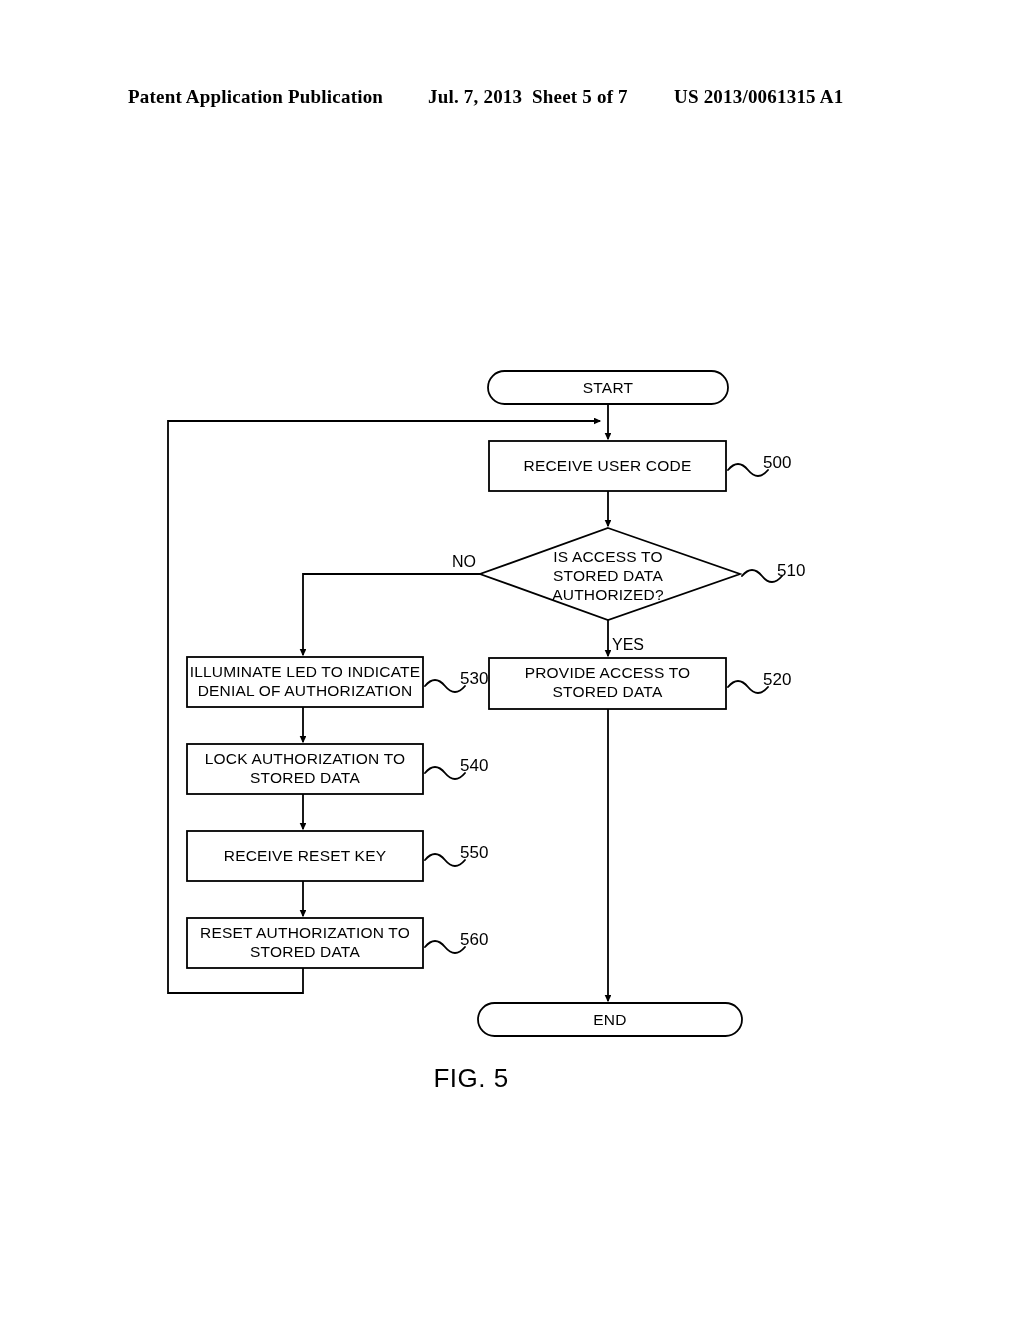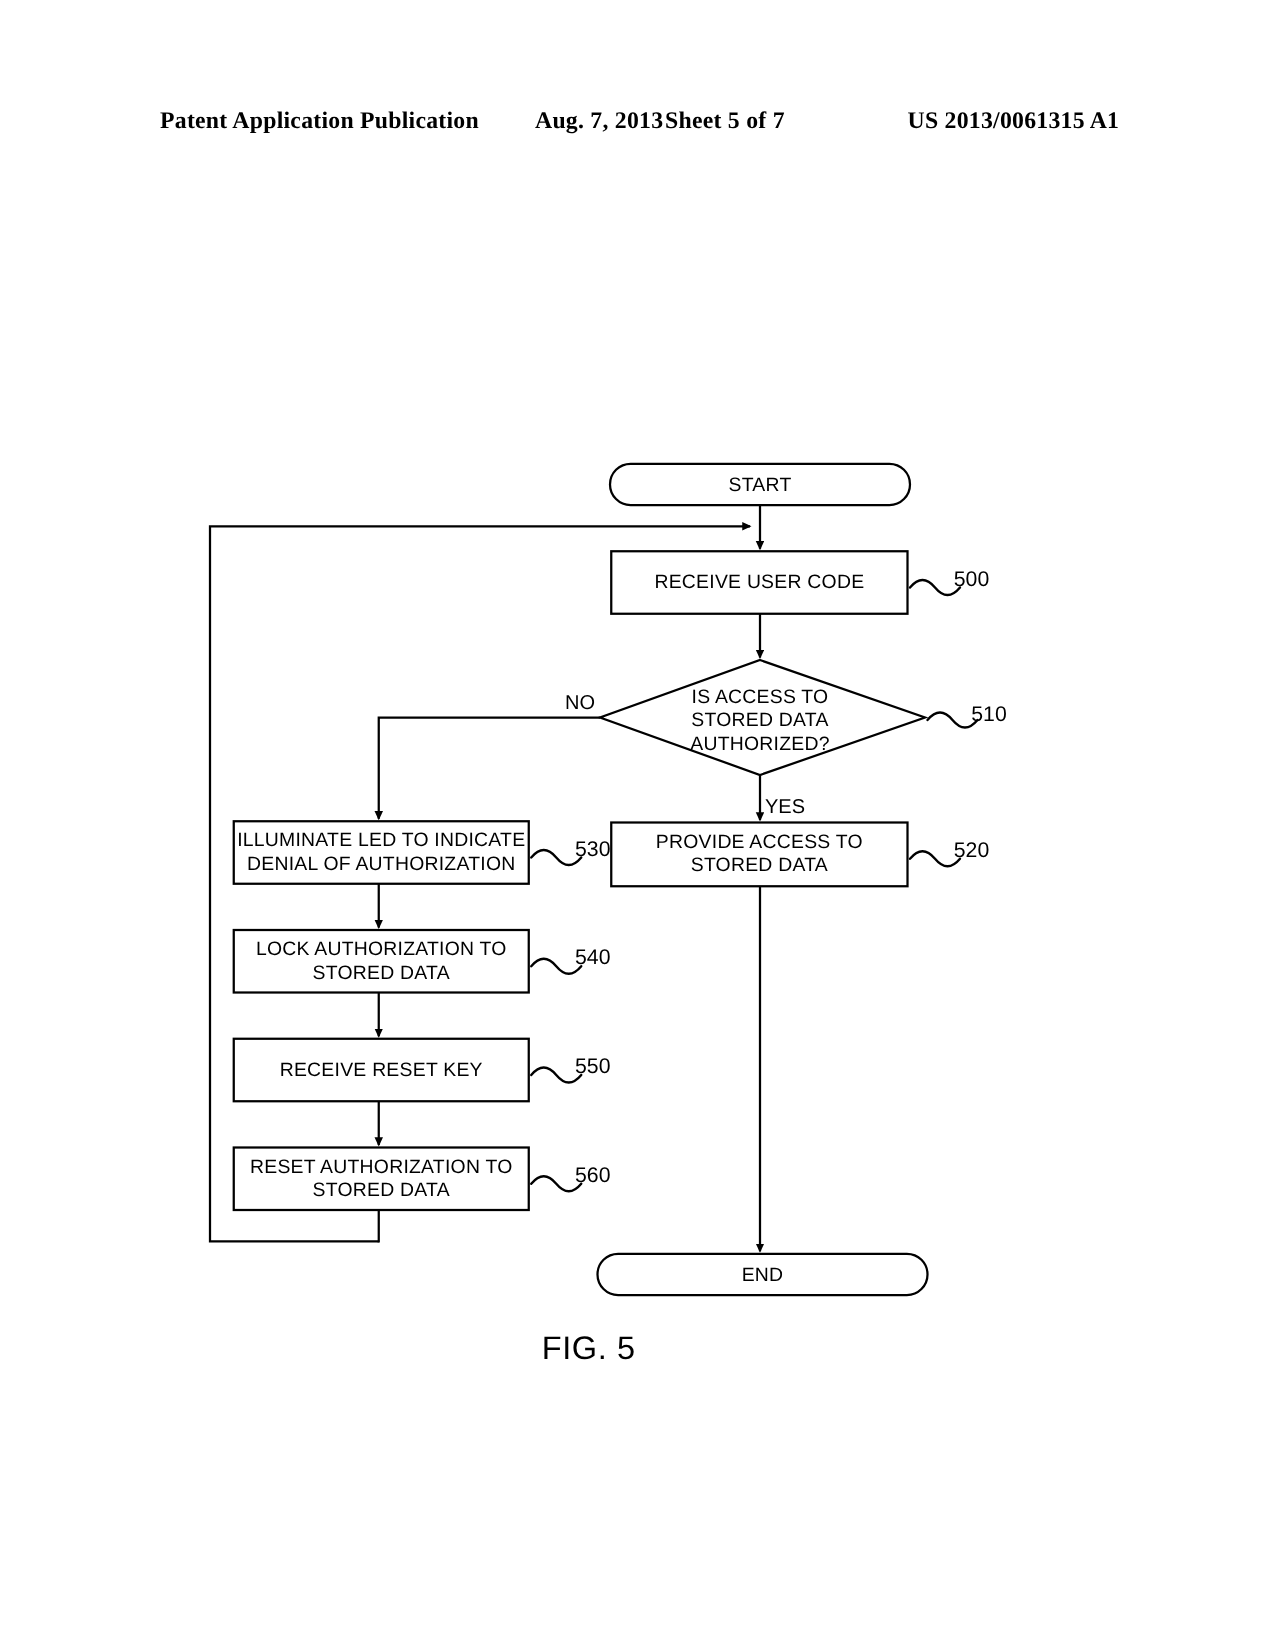--- a/index.html
+++ b/index.html
@@ -39,21 +39,21 @@
   #page-header .hdr-date {
     position: absolute;
     left: 428px;
   }
   #page-header .hdr-sheet {
     position: absolute;
     left: 532px;
   }
   #page-header .hdr-num {
     position: absolute;
-    left: 726px;
+    left: 674px;
   }
 
   
   #figure-canvas {
     position: absolute;
     left: 0;
     top: 0;
     width: 1024px;
     height: 1320px;
     margin-top: 28px;
@@ -108,21 +108,21 @@
     stroke-width: 1.9;
     fill: none;
     stroke-linecap: round;
   }
 </style>
 </head>
 <body>
 
 <div id="page-header">
   <span class="hdr-pub">Patent Application Publication</span>
-  <span class="hdr-date">Aug. 7, 2013</span>
+  <span class="hdr-date">Jul. 7, 2013</span>
   <span class="hdr-sheet">Sheet 5 of 7</span>
   <span class="hdr-num">US 2013/0061315 A1</span>
 </div>
 
 <div id="figure-canvas">
 <svg width="1024" height="1320" viewBox="0 0 1024 1320" xmlns="http://www.w3.org/2000/svg">
 
   <defs>
     <marker id="arrow" markerWidth="10" markerHeight="10" refX="6.2" refY="3.4" orient="auto" markerUnits="userSpaceOnUse">
       <path d="M 0 0 L 7.4 3.4 L 0 6.8 z" fill="#000000"></path>

